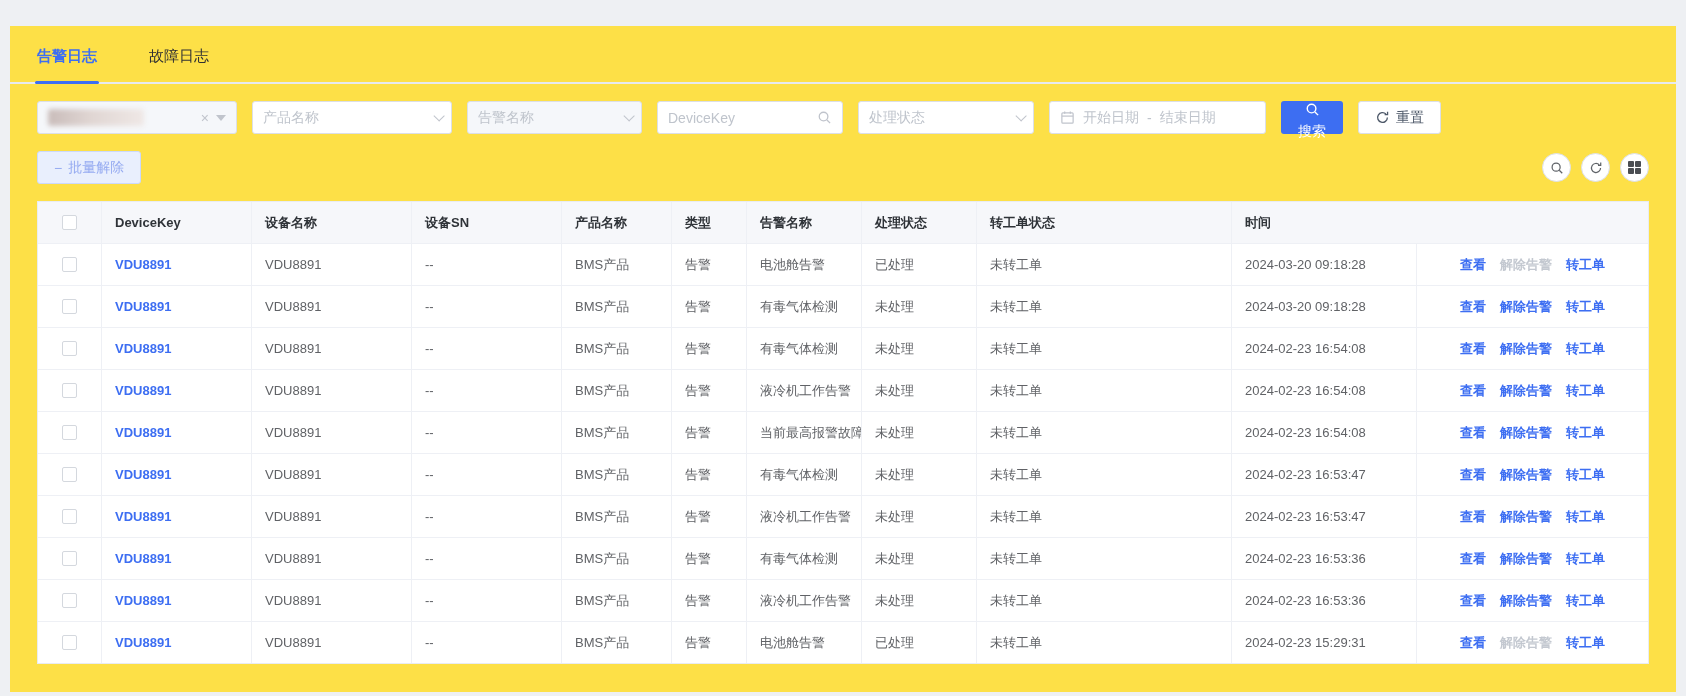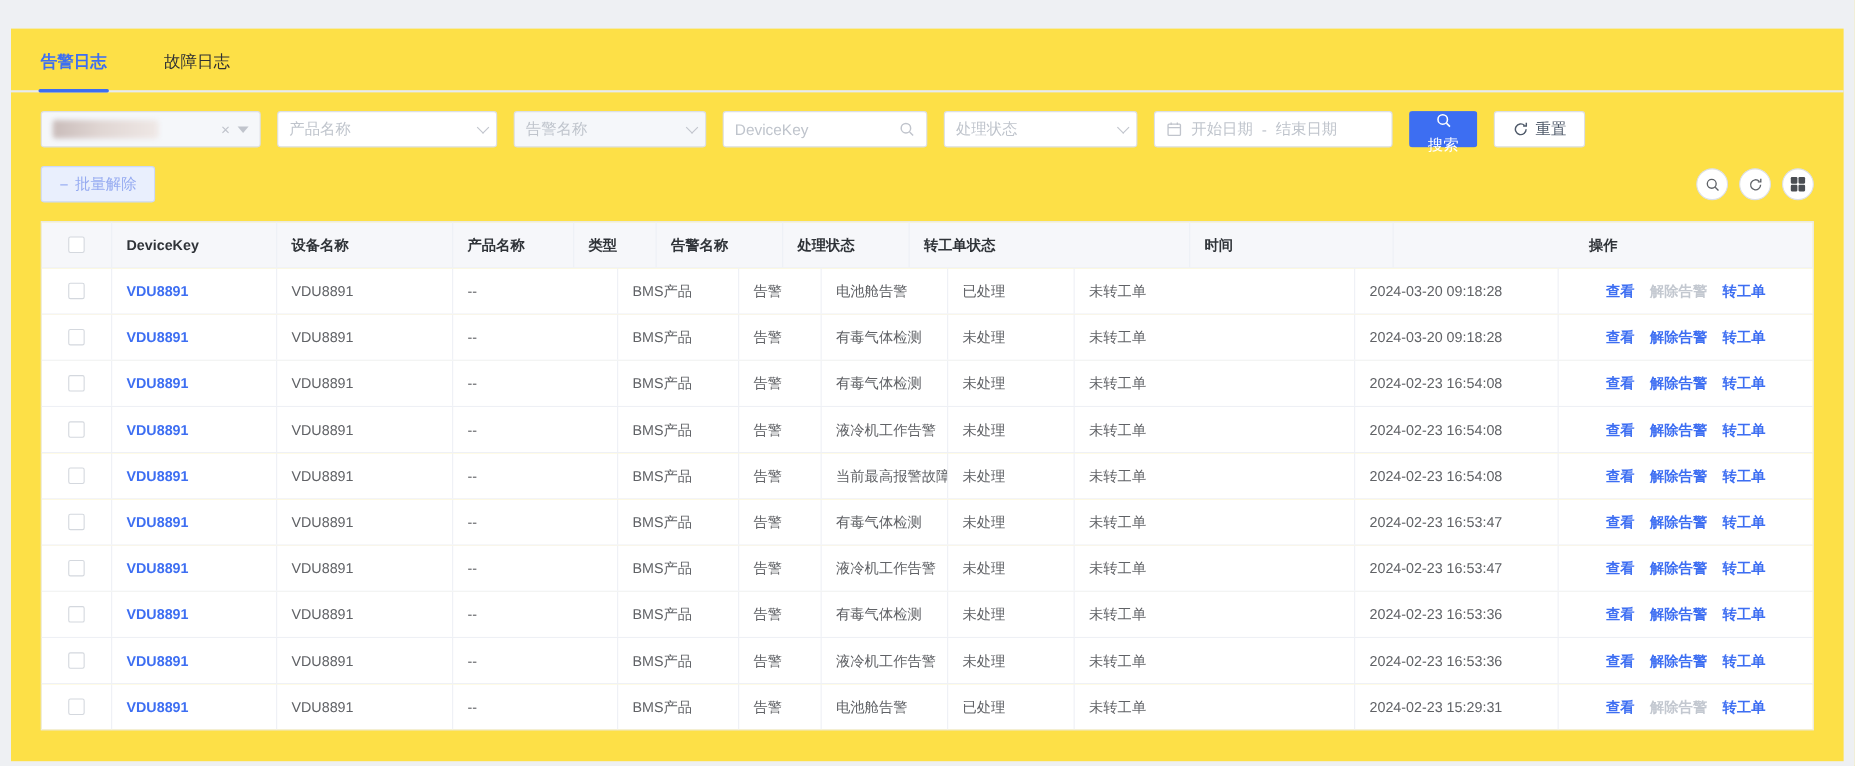--- a/index.html
+++ b/index.html
@@ -167,27 +167,27 @@
     </div>
   </div>
 
   <div class="table">
     <div class="tr head">
       <div class="td col-sel">
           <span class="checkbox"></span>
         </div>
       <div class="td col-key">DeviceKey</div>
       <div class="td col-name">设备名称</div>
+      <div class="td col-sn">设备SN</div>
       <div class="td col-prod">产品名称</div>
       <div class="td col-type">类型</div>
       <div class="td col-alarm">告警名称</div>
       <div class="td col-status">处理状态</div>
       <div class="td col-ticket">转工单状态</div>
       <div class="td col-time">时间</div>
-      <div class="td col-op">操作</div>
     </div>
     <div id="tbody">
   <div class="tr">
     <div class="td col-sel">
             <span class="checkbox"></span>
           </div>
     <div class="td col-key">
             <a class="link key-link">VDU8891</a>
           </div>
     <div class="td col-name">VDU8891</div>

